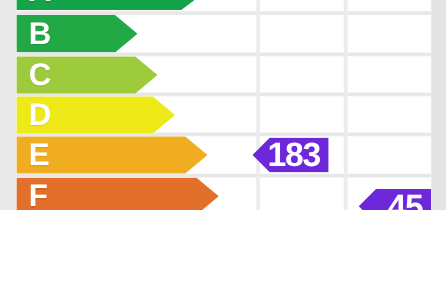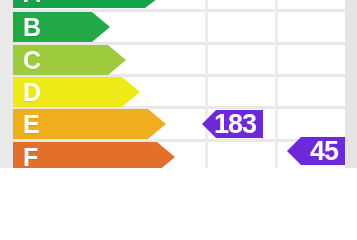--- a/index.html
+++ b/index.html
@@ -129,21 +129,21 @@
         <span class="band-letter">E</span>
       </div>
       <div class="band" style="left: 13px; top: 142px; width: 162px; height: 30px; background: rgb(226, 112, 42); clip-path: polygon(0% 0%, 144px 0%, 100% 50%, 144px 100%, 0% 100%);">
         <span class="band-letter">F</span>
       </div>
     </div>
   <div id="badges">
       <div class="badge" style="left: 202px; top: 110px; width: 61px; height: 28px;">
         <span class="badge-text">183</span>
       </div>
-      <div class="badge" style="left: 287px; top: 137px; width: 58px; height: 28px;">
+      <div class="badge" style="left: 287px; top: 151px; width: 58px; height: 28px;">
         <span class="badge-text">45</span>
       </div>
     </div>
 
   <div class="margin-left"></div>
   <div class="margin-right"></div>
 
 </div>
 
 </body></html>

